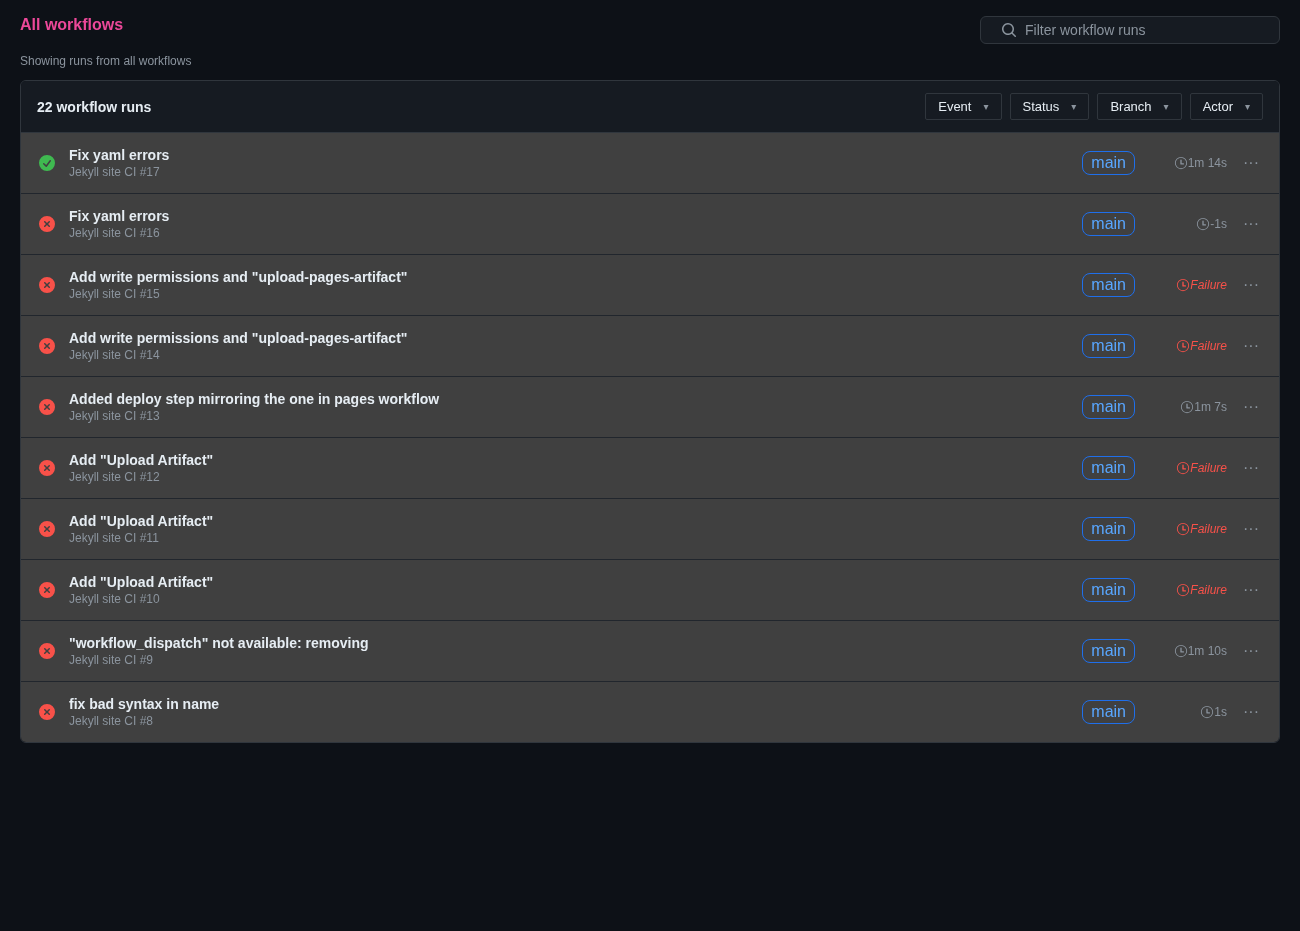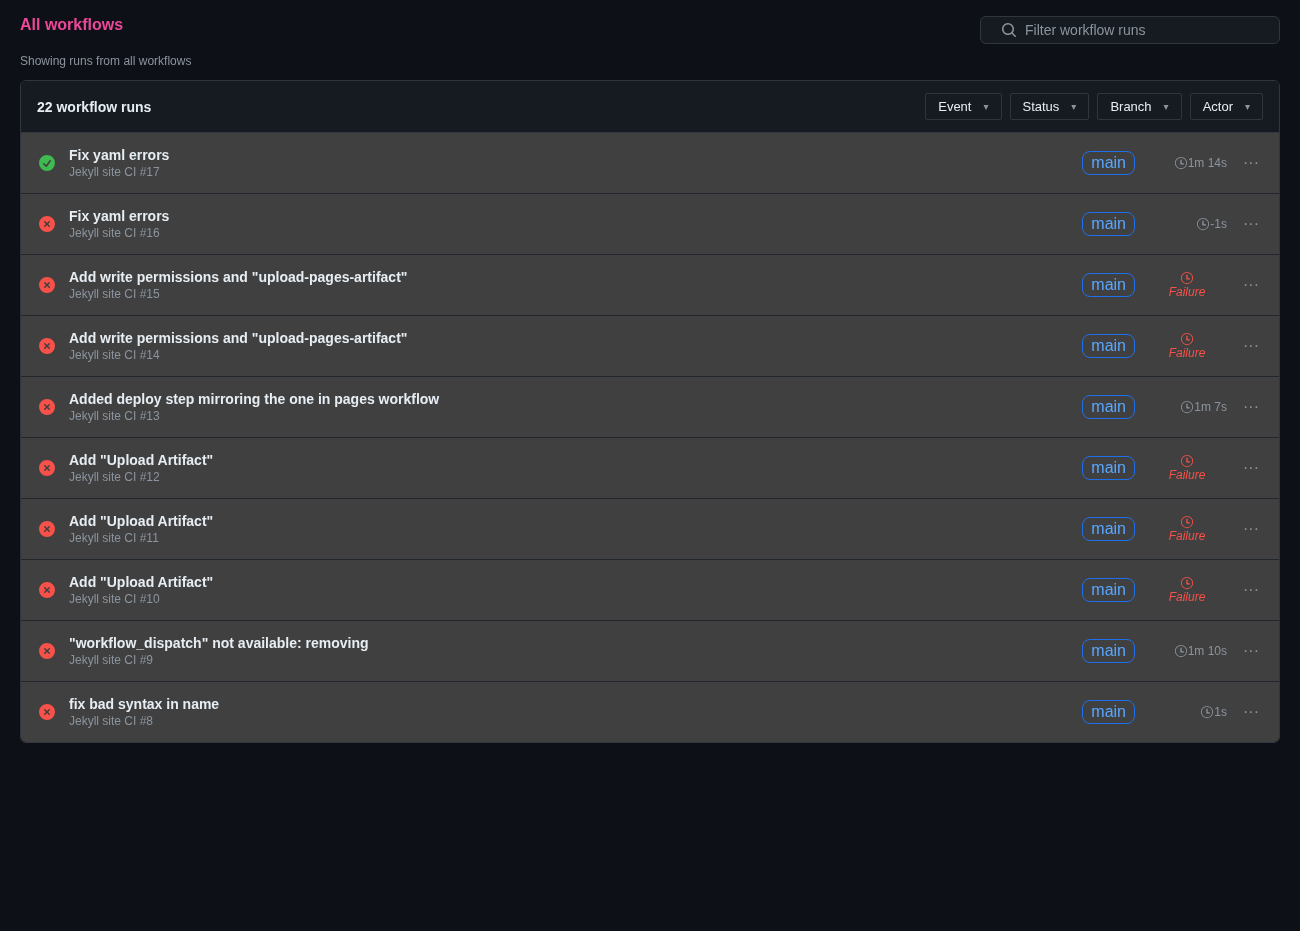--- a/index.html
+++ b/index.html
@@ -167,21 +167,20 @@
       color: #8b949e;
       font-size: 12px;
       white-space: nowrap;
       min-width: 80px;
       justify-content: flex-end;
     }
 
     .workflow-duration.failure {
       color: #f85149;
       font-style: italic;
-      flex-direction: column;
     }
 
     .more-btn {
       background: transparent;
       border: none;
       color: #8b949e;
       cursor: pointer;
       padding: 4px;
       border-radius: 4px;
       font-size: 16px;

